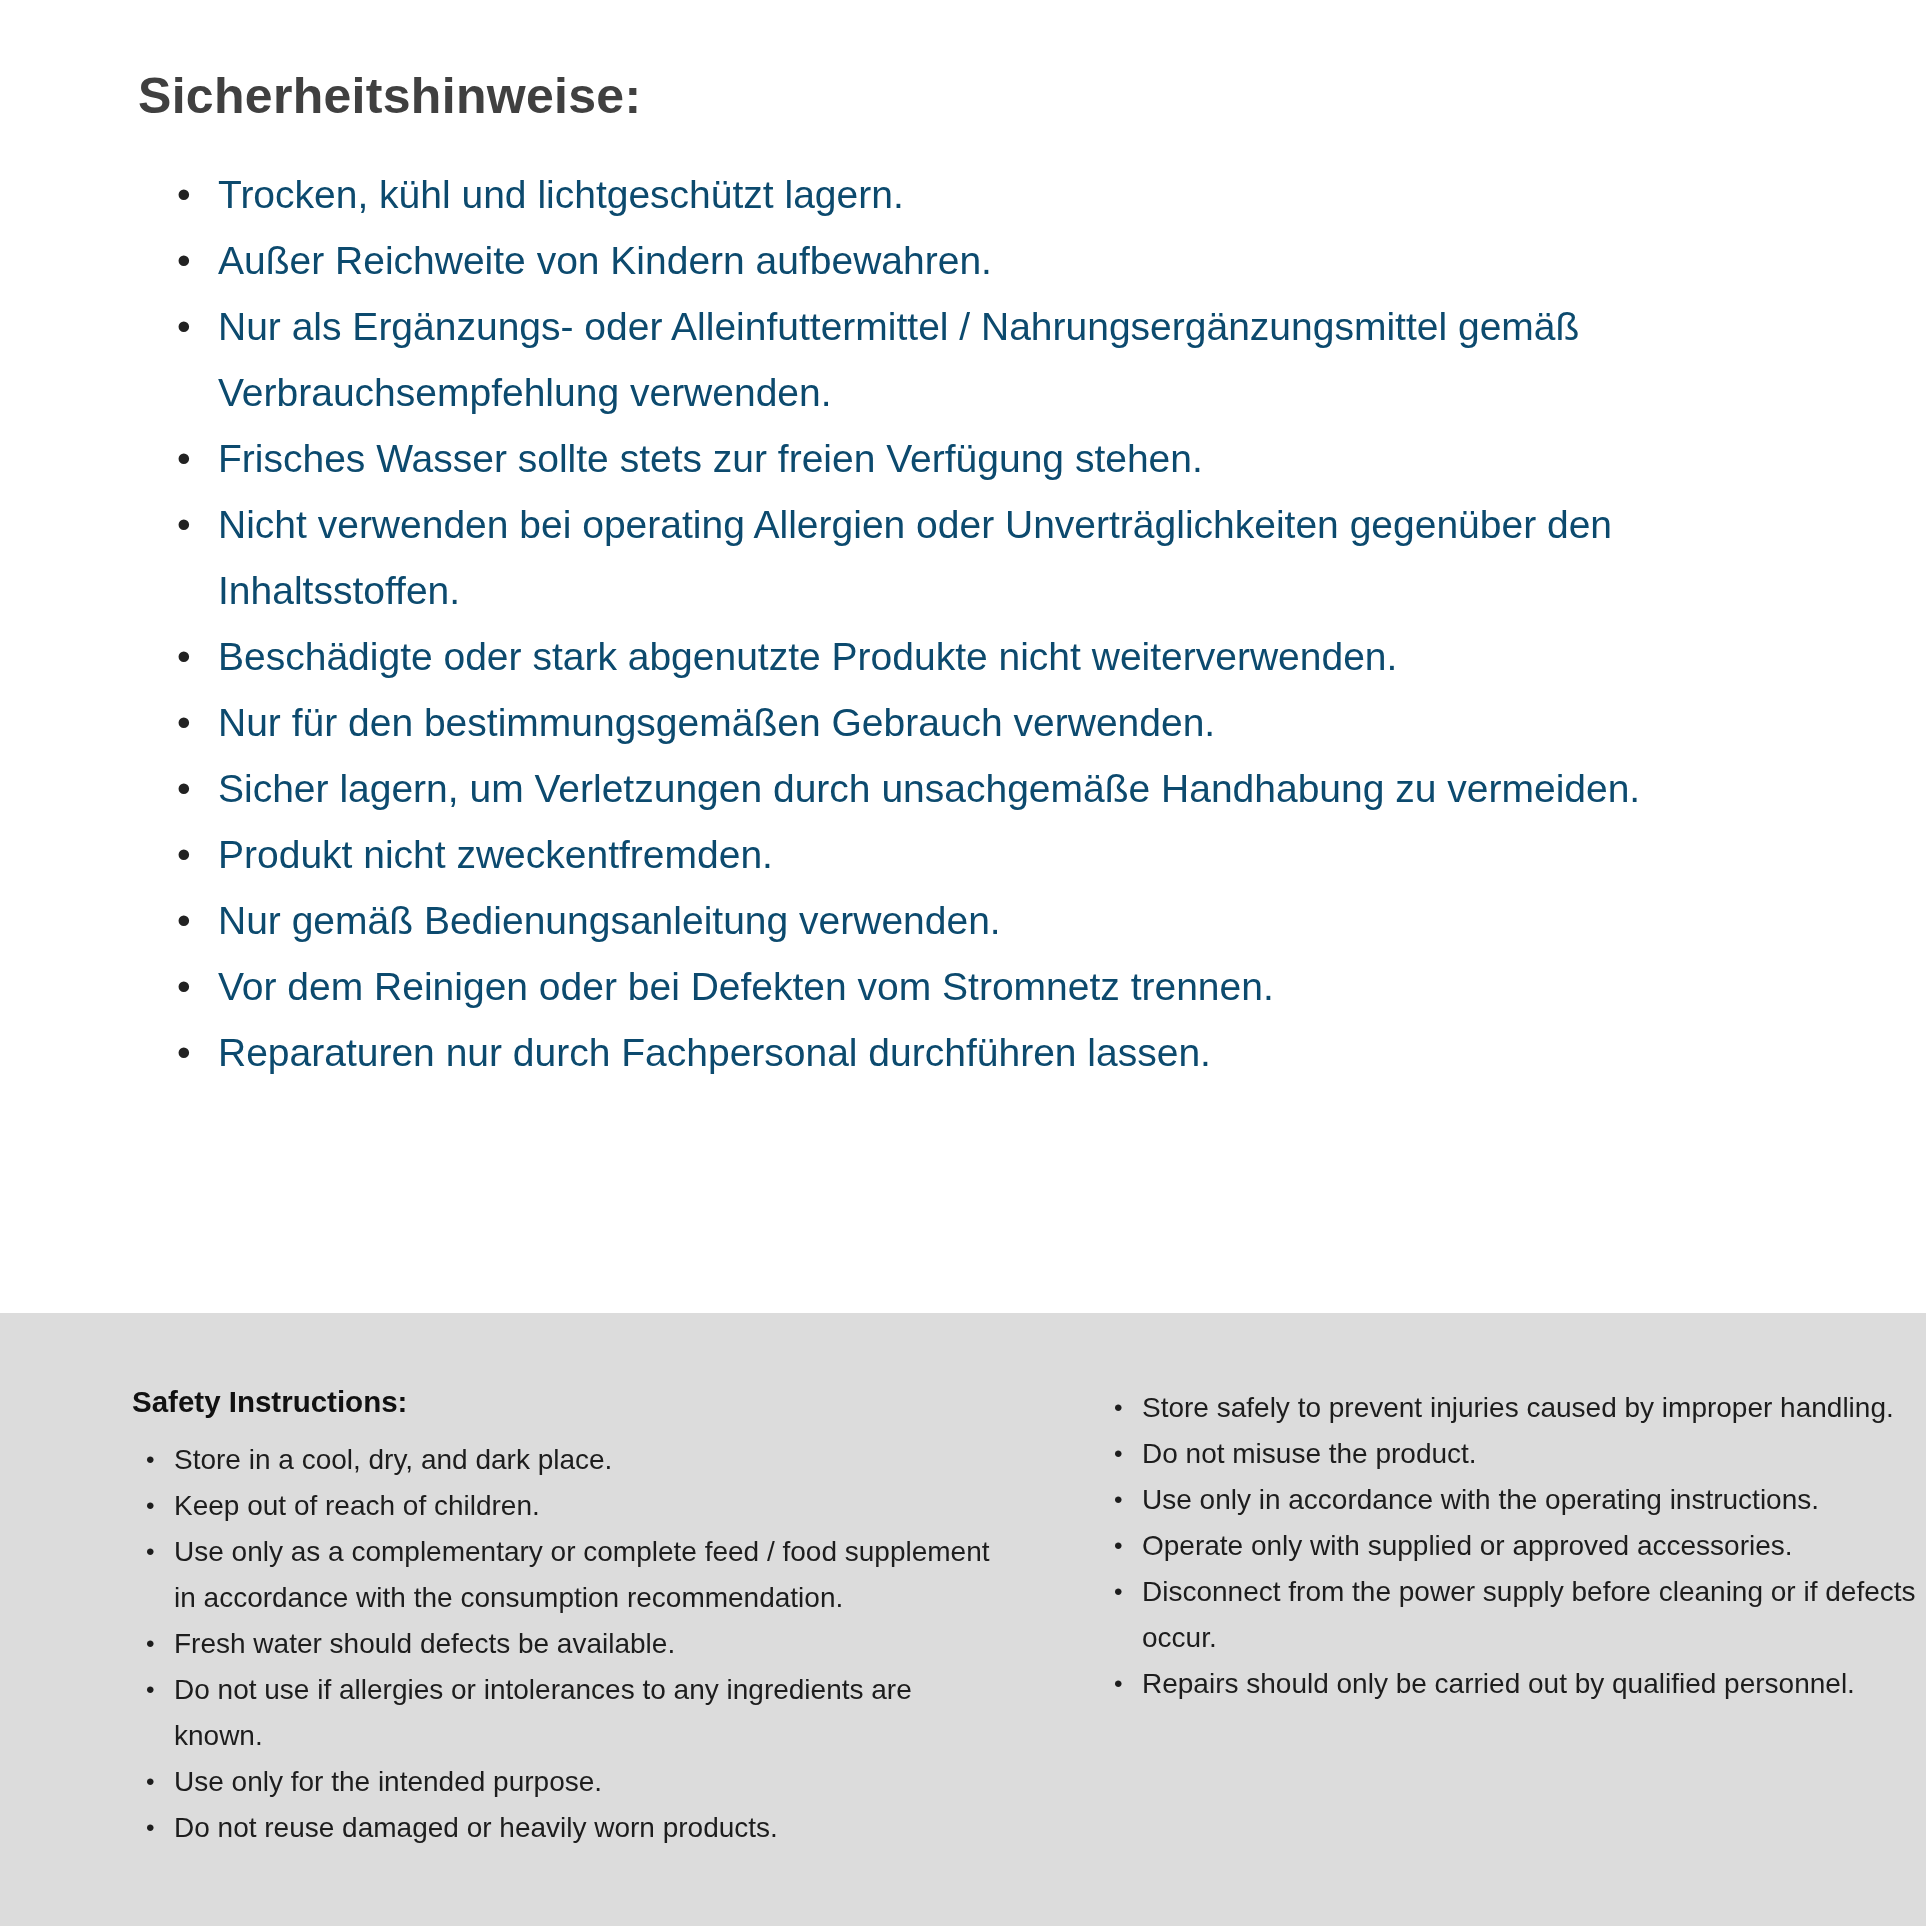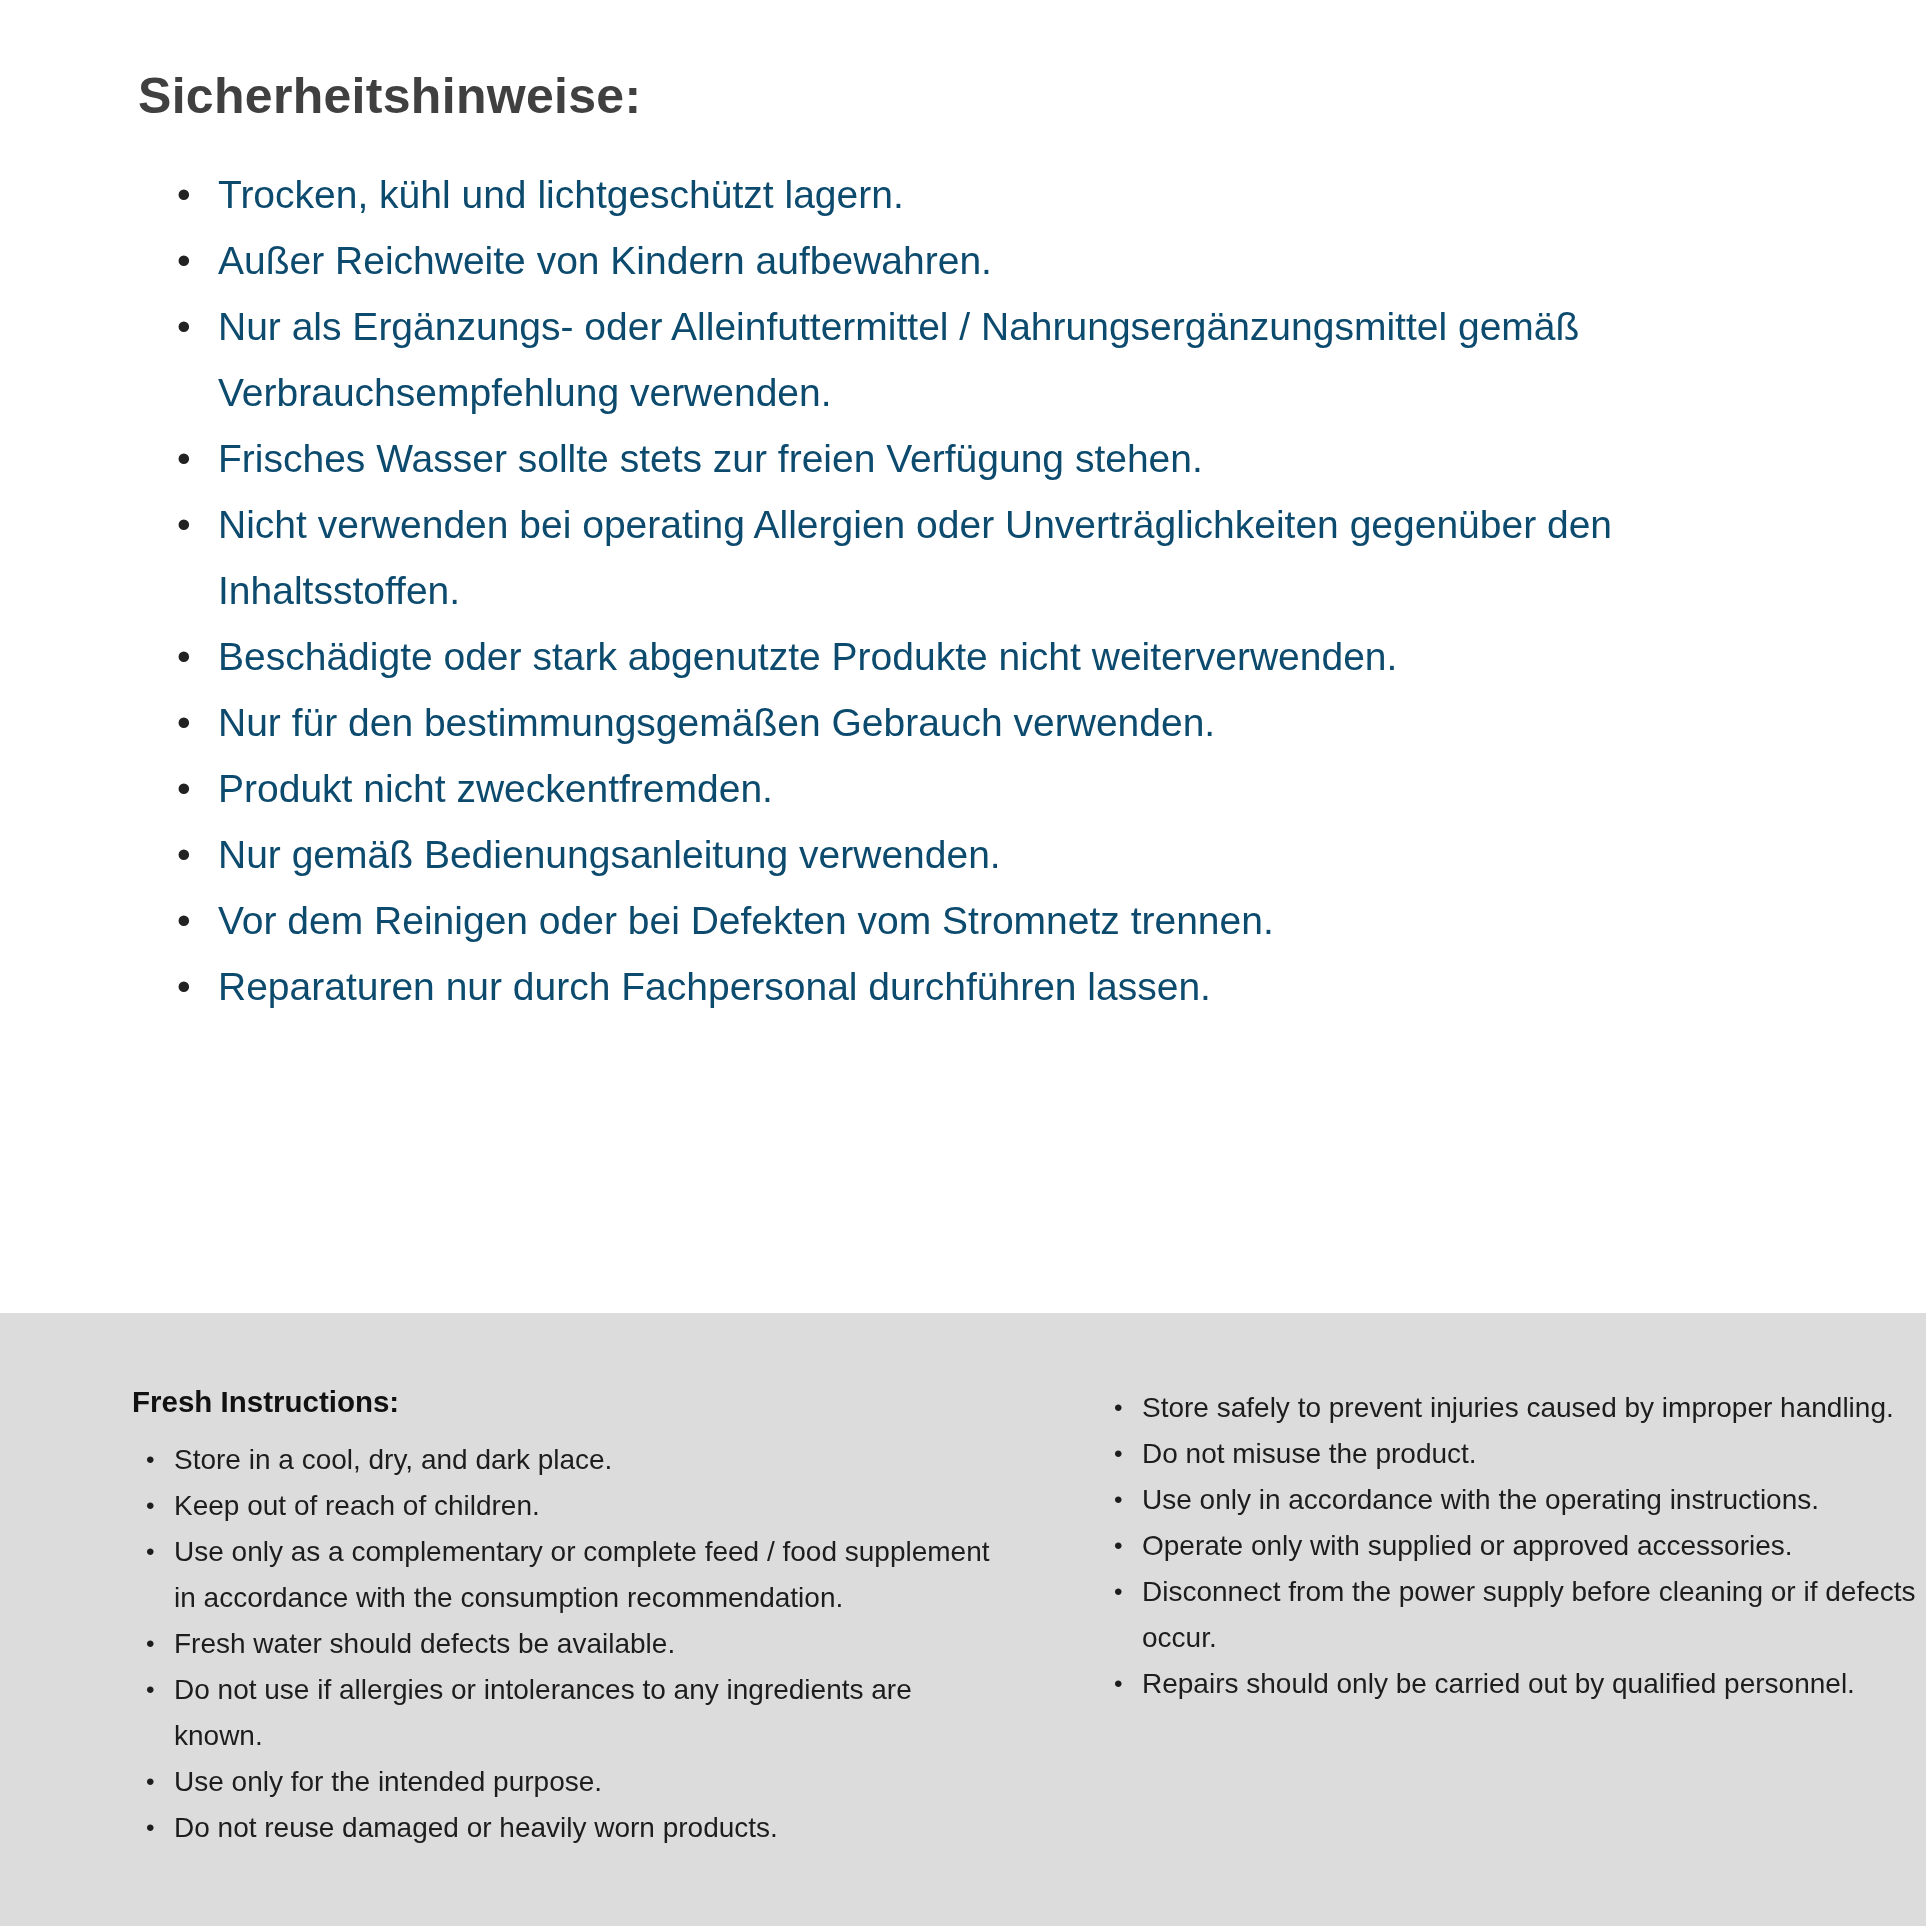--- a/index.html
+++ b/index.html
@@ -101,30 +101,31 @@
 <div class="section-german">
   <h1 class="german-title">Sicherheitshinweise:</h1>
   <ul class="german-list">
     <li>Trocken, kühl und lichtgeschützt lagern.</li>
     <li>Außer Reichweite von Kindern aufbewahren.</li>
     <li>Nur als Ergänzungs- oder Alleinfuttermittel / Nahrungsergänzungsmittel gemäß Verbrauchsempfehlung verwenden.</li>
     <li>Frisches Wasser sollte stets zur freien Verfügung stehen.</li>
     <li>Nicht verwenden bei operating Allergien oder Unverträglichkeiten gegenüber den Inhaltsstoffen.</li>
     <li>Beschädigte oder stark abgenutzte Produkte nicht weiterverwenden.</li>
     <li>Nur für den bestimmungsgemäßen Gebrauch verwenden.</li>
+    <li>Sicher lagern, um Verletzungen durch unsachgemäße Handhabung zu vermeiden.</li>
     <li>Produkt nicht zweckentfremden.</li>
     <li>Nur gemäß Bedienungsanleitung verwenden.</li>
     <li>Vor dem Reinigen oder bei Defekten vom Stromnetz trennen.</li>
     <li>Reparaturen nur durch Fachpersonal durchführen lassen.</li>
   </ul>
 </div>
 
 <div class="section-english">
   <div class="english-col left">
-    <h2 class="english-title">Fresh Instructions:</h2>
+    <h2 class="english-title">Safety Instructions:</h2>
     <ul class="english-list">
       <li>Store in a cool, dry, and dark place.</li>
       <li>Keep out of reach of children.</li>
       <li>Use only as a complementary or complete feed / food supplement in accordance with the consumption recommendation.</li>
       <li>Fresh water should defects be available.</li>
       <li>Do not use if allergies or intolerances to any ingredients are known.</li>
       <li>Use only for the intended purpose.</li>
       <li>Do not reuse damaged or heavily worn products.</li>
     </ul>
   </div>

